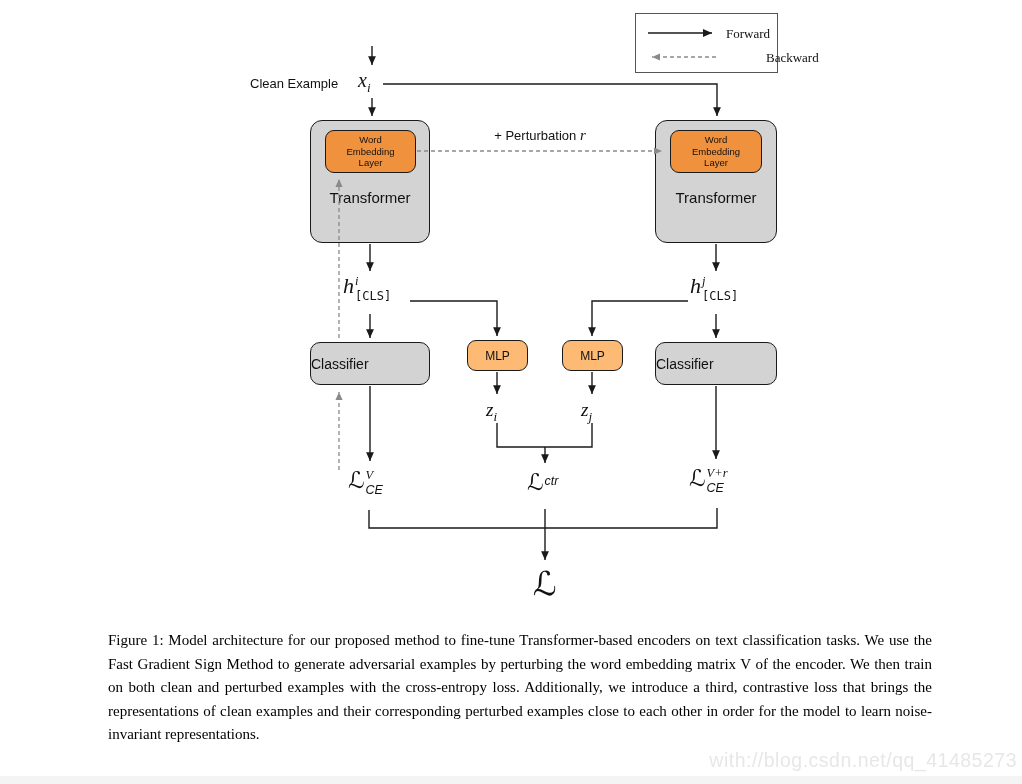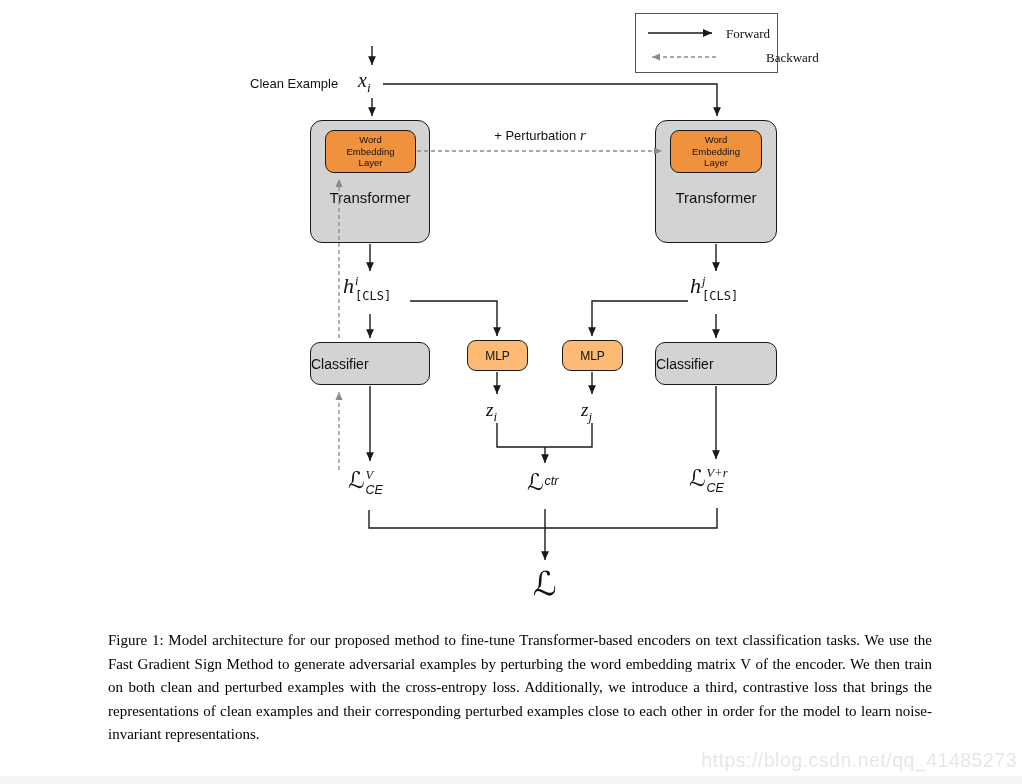--- a/index.html
+++ b/index.html
@@ -168,15 +168,15 @@
     <span class="scripts">
       <span class="sup">V+r</span>
       <span class="subi">CE</span>
     </span>
   </div>
 
   <div class="total-loss" style="left:533px;top:567px;">ℒ</div>
 
   <div class="caption">Figure 1: Model architecture for our proposed method to fine-tune Transformer-based encoders on text classification tasks. We use the Fast Gradient Sign Method to generate adversarial examples by perturbing the word embedding matrix V of the encoder. We then train on both clean and perturbed examples with the cross-entropy loss. Additionally, we introduce a third, contrastive loss that brings the representations of clean examples and their corresponding perturbed examples close to each other in order for the model to learn noise-invariant representations.</div>
 
-  <div class="watermark">https://blog.csdn.net/qq_41485273</div>
+  <div class="watermark">with://blog.csdn.net/qq_41485273</div>
 
 </div>
 
 </body></html>

